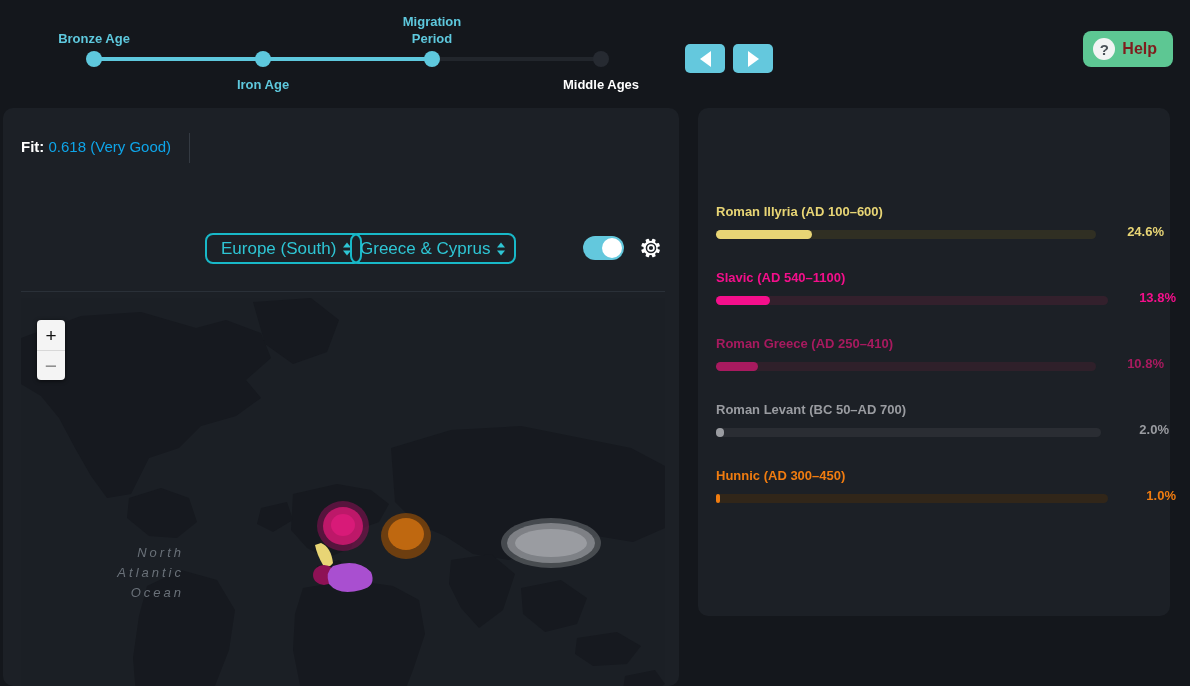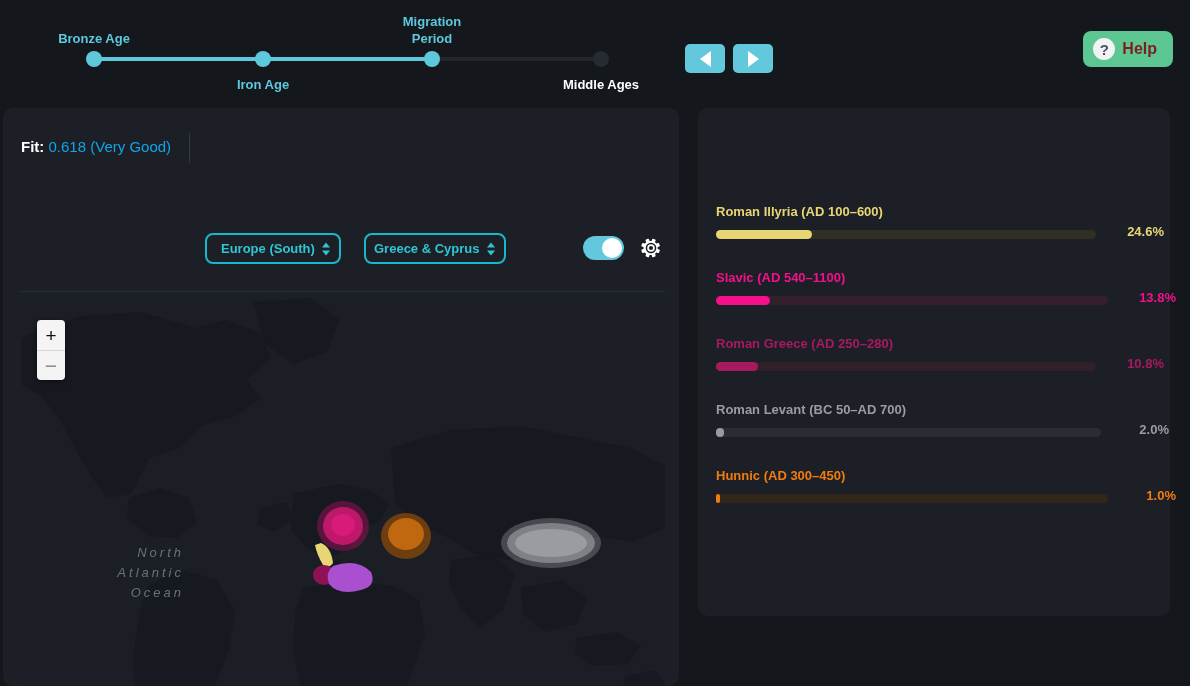--- a/index.html
+++ b/index.html
@@ -45,22 +45,22 @@
 
   
   .leftpanel { position: absolute; left: 3px; top: 108px; width: 676px; height: 578px;
       background: #1c2026; border-radius: 10px; overflow: hidden; }
   .toolbar { position: relative; height: 74px; }
   .fit { position: absolute; left: 18px; top: 30px; font-size: 15px; }
   .fit-label { color: #ffffff; font-weight: bold; }
   .fit-val { color: #0ea5e9; font-weight: normal; }
   .vdiv { position: absolute; left: 186px; top: 25px; width: 1px; height: 30px; background: #343a42; }
   .selectbox { position: absolute; top: 125px; height: 31px; border: 2px solid #18b8c8;
-      border-radius: 8px; background: transparent; color: #2ec5d4; font-size: 13px;
-      font-weight: bold; cursor: pointer; display: flex; align-items: center;
+      border-radius: 8px; background: transparent; color: #2ec5d4; font-size: 17px;
+      font-weight: normal; cursor: pointer; display: flex; align-items: center;
       padding: 0 24px 0 14px; }
   .stepper { position: absolute; right: 9px; top: 50%; transform: translateY(-50%);
       display: flex; flex-direction: column; gap: 3px; }
   .stepper i { display: block; width: 0; height: 0; border-left: 4px solid transparent;
       border-right: 4px solid transparent; }
   .stepper i.up { border-bottom: 5px solid #2ec5d4; }
   .stepper i.dn { border-top: 5px solid #2ec5d4; }
   .toggle { width: 41px; height: 24px; border-radius: 12px; background: #63c8dd;
       position: relative; cursor: pointer; }
   .toggle .knob { position: absolute; top: 2px; right: 2px; width: 20px; height: 20px;
@@ -156,21 +156,21 @@
       <div class="vdiv"></div>
 
       <div class="selectbox" style="left:202px;">
         <span>Europe (South)</span>
         <span class="stepper">
           <i class="up"></i>
             <i class="dn"></i>
         </span>
       </div>
 
-      <div class="selectbox" style="left:361px;padding-left:8px;">
+      <div class="selectbox" style="left:347px;padding-left:8px;">
         <span>Greece &amp; Cyprus</span>
         <span class="stepper">
           <i class="up"></i>
             <i class="dn"></i>
         </span>
       </div>
 
       <div class="toggle tgl-main">
         <span class="knob"></span>
       </div>
@@ -252,21 +252,21 @@
           <div class="row-pct" style="color: rgb(232, 213, 117); left: 406px; width: 60px;">24.6%</div>
         </div>
         <div class="row">
           <div class="row-lbl" style="color: rgb(244, 15, 139);">Slavic (AD 540–1100)</div>
           <div class="bar-track" style="width: 392px; background: rgb(51, 32, 44);">
             <div class="bar-fill" style="width: 54px; background: rgb(244, 15, 139);"></div>
           </div>
           <div class="row-pct" style="color: rgb(244, 15, 139); left: 418px; width: 60px;">13.8%</div>
         </div>
         <div class="row">
-          <div class="row-lbl" style="color: rgb(168, 26, 95);">Roman Greece (AD 250–280)</div>
+          <div class="row-lbl" style="color: rgb(168, 26, 95);">Roman Greece (AD 250–410)</div>
           <div class="bar-track" style="width: 380px; background: rgb(47, 32, 42);">
             <div class="bar-fill" style="width: 42px; background: rgb(168, 26, 95);"></div>
           </div>
           <div class="row-pct" style="color: rgb(168, 26, 95); left: 406px; width: 60px;">10.8%</div>
         </div>
         <div class="row">
           <div class="row-lbl" style="color: rgb(154, 156, 161);">Roman Levant (BC 50–AD 700)</div>
           <div class="bar-track" style="width: 385px; background: rgb(42, 45, 51);">
             <div class="bar-fill" style="width: 8px; background: rgb(154, 156, 161);"></div>
           </div>

